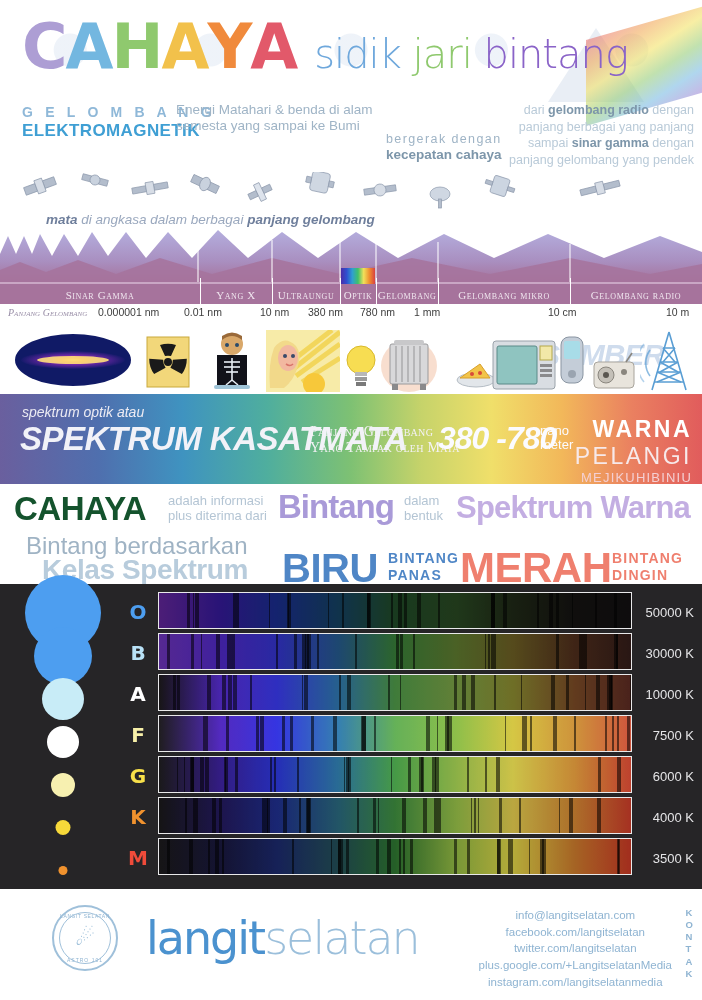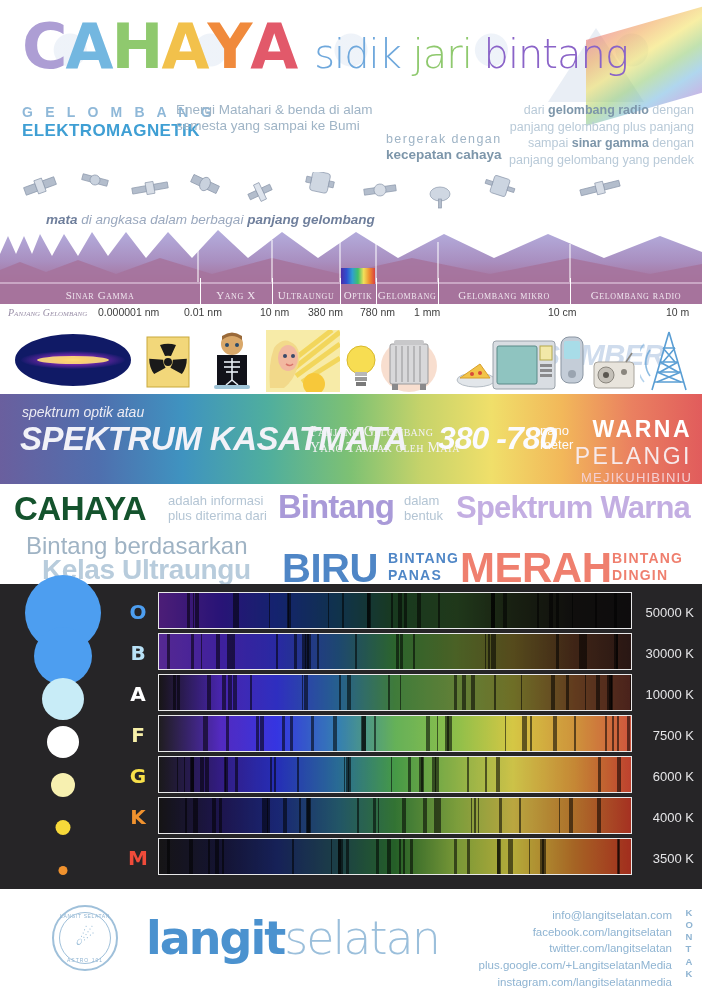--- a/index.html
+++ b/index.html
@@ -157,23 +157,23 @@
           border: 2px solid #9fc0da; border-radius: 50%; }
   .seal-in { position: absolute; inset: 5px; border: 1px solid #9fc0da; border-radius: 50%;
              display: flex; align-items: center; justify-content: center;
              font-size: 22px; color: #9fc0da; }
   .seal-top { position: absolute; left: 0; right: 0; top: 6px; text-align: center;
               font-size: 5px; color: #8fb4d2; letter-spacing: .6px; }
   .seal-bot { position: absolute; left: 0; right: 0; bottom: 6px; text-align: center;
               font-size: 5px; color: #8fb4d2; letter-spacing: 1px; }
   .brand { position: absolute; left: 146px; top: 22px; font-size: 46px; letter-spacing: -2px;
            font-family: "DejaVu Sans", sans-serif; }
-  .brand .b1 { font-weight: 700; color: #4b92cf; margin-top: 44px; }
+  .brand .b1 { font-weight: 400; color: #4b92cf; margin-top: 44px; }
   .brand .b2 { font-weight: 300; color: #9bbfdb; }
-  .contacts { position: absolute; right: 30px; top: 18px; text-align: right;
+  .contacts { position: absolute; right: 30px; top: 18px; text-align: center;
               font-size: 11.5px; color: #8fb4d2; line-height: 1.45; }
   .kontak { position: absolute; right: 8px; top: 18px; font-size: 9.5px; font-weight: 800;
             color: #8fb4d2; line-height: 1.28; letter-spacing: 1px; }
 </style>
 </head>
 <body>
 
 <div class="watermark"></div>
 
 <div class="sheet">
@@ -201,21 +201,21 @@
       <div class="l1">G E L O M B A N G</div>
       <div class="l2">ELEKTROMAGNETIK</div>
     </div>
     <div class="blk k-energi">Energi Matahari &amp; benda di alam semesta yang sampai ke Bumi</div>
     <div class="blk k-gerak">
       <div class="sp">bergerak dengan</div>
       <div class="b">kecepatan cahaya</div>
     </div>
     <div class="blk k-radio">
       <div><span>dari </span><b>gelombang radio</b><span> dengan</span></div>
-      <div>panjang gelombang plus panjang</div>
+      <div>panjang berbagai yang panjang</div>
       <div><span>sampai </span><b>sinar gamma</b><span> dengan</span></div>
       <div>panjang gelombang yang pendek</div>
     </div>
   </div>
 
   <div class="sat-band">
     <svg class="sat-icons" viewBox="0 0 702 62">
       <g fill="#b3bdcc" stroke="#8d99ac" stroke-width=".7">
         <g transform="translate(40,14) rotate(-20)">
           <rect x="-16" y="-4" width="12" height="8"></rect>
@@ -472,21 +472,21 @@
       <div>adalah informasi</div>
       <div>plus diterima dari</div>
     </div>
     <div class="st st-bintang">Bintang</div>
     <div class="st st-dalam">
       <div>dalam</div>
       <div>bentuk</div>
     </div>
     <div class="st st-spektrum">Spektrum Warna</div>
     <div class="st st-bb">Bintang berdasarkan</div>
-    <div class="st st-kelas">Kelas Ultraungu</div>
+    <div class="st st-kelas">Kelas Spektrum</div>
     <div class="st st-biru">BIRU</div>
     <div class="st st-panas">
       <div>BINTANG</div>
       <div>PANAS</div>
     </div>
     <div class="st st-merah">MERAH</div>
     <div class="st st-dingin">
       <div>BINTANG</div>
       <div>DINGIN</div>
     </div>

